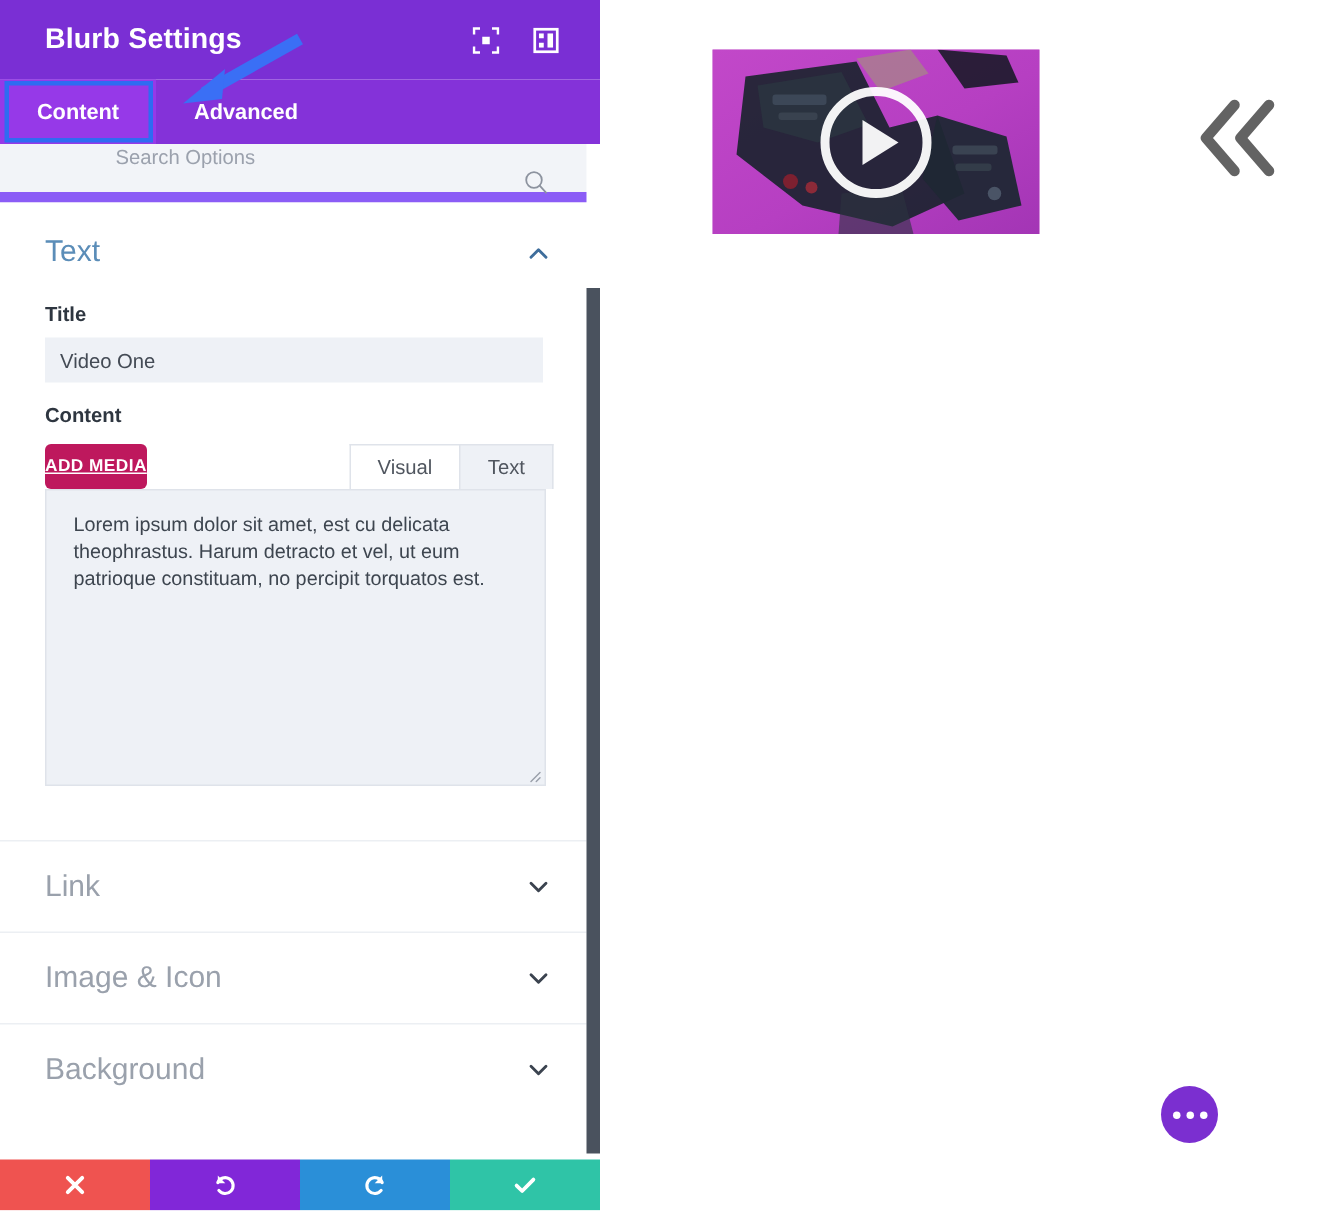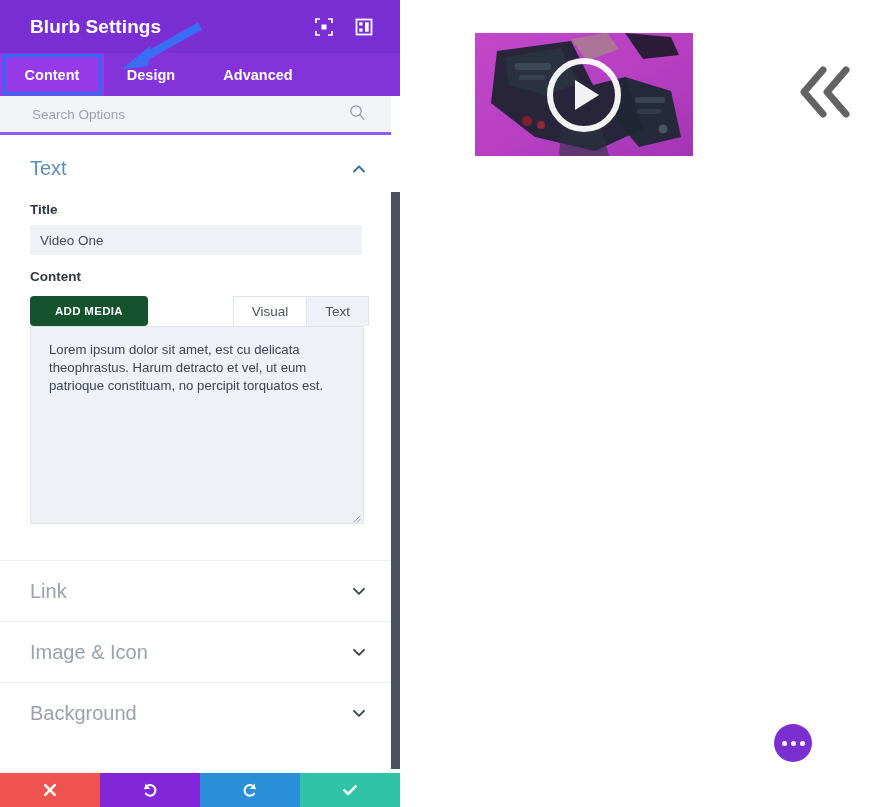--- a/index.html
+++ b/index.html
@@ -58,22 +58,22 @@
     position:absolute; left:3px; top:54px; width:99px; height:41px;
     border:3px solid #2f6bf2; pointer-events:none;
   }
 
   
   .arrow-annot { position:absolute; left:104px; top:22px; width:100px; height:52px; pointer-events:none; }
 
   
   .search-row {
     position:absolute; left:0; top:96px; width:400px; height:39px;
-    background:#f2f4f8; border-bottom:3px solid #8b5cf6;
-    display:flex; align-items:center;
+    background:#f2f4f8; border-bottom:7px solid #8b5cf6;
+    display:flex; align-items:center;flex-direction:column;
   }
   .search-input {
     border:none; background:transparent; outline:none;
     margin-left:30px; font-size:13.5px; color:#666b75;
     font-family:"Liberation Sans", sans-serif; width:280px;
   }
   .search-input::placeholder { color:#9ba1ad; }
   .search-icon { margin-left:auto; margin-right:34px; }
 
   
@@ -94,24 +94,25 @@
   .field-label { font-size:13.5px; color:#2e3640; font-weight:bold; margin: 14px 0 8px 0; }
   .text-input {
     width:332px; height:30px; background:#eef1f6; border:none; outline:none;
     font-size:13.5px; color:#444b55; padding-left:10px;
     font-family:"Liberation Sans", sans-serif;
   }
 
   
   .editor-bar { display:flex; align-items:flex-end; margin-top:10px; position:relative; height:32px; }
   .add-media {
-    background:#14532d; color:#ffffff; border:none; border-radius:4px;
+    background:#be185d; color:#ffffff; border:none; border-radius:4px;
     font-size:11.5px; font-weight:bold; letter-spacing:.3px;
-    padding: 9px 25px; cursor:pointer;
+    padding: 9px 0; cursor:pointer;
     font-family:"Liberation Sans", sans-serif;
+    text-decoration:underline;
   }
   .editor-tabs { position:absolute; right:1px; bottom:0; display:flex; }
   .ed-tab {
     border:1px solid #dfe3ea; border-bottom:none; background:#ffffff;
     font-size:13.5px; color:#50565f; padding:7px 18px; cursor:pointer;
     font-family:"Liberation Sans", sans-serif;
     margin-top:45px;
   }
   .ed-tab.active { background:#eef1f6; }
   .ed-tab + .ed-tab { margin-left:-1px; }
@@ -200,21 +201,20 @@
             <rect x="4.3" y="4.3" width="3.2" height="3.2" fill="#ffffff"></rect>
             <rect x="4.3" y="10.5" width="3.2" height="3.2" fill="#ffffff"></rect>
             <rect x="10" y="4.3" width="3.7" height="9.4" fill="#ffffff"></rect>
           </svg>
         </div>
       </div>
     </div>
 
     <div class="tabs">
       <div class="tab t0 active">Content</div>
-      <div class="tab t1">Design</div>
       <div class="tab t2">Advanced</div>
     </div>
     <div class="tab-annot"></div>
     <div class="arrow-annot">
       <svg width="100" height="52" viewBox="0 0 100 52">
         <path d="M96 4 L32 40" stroke="#3a6ff5" stroke-width="8" stroke-linecap="butt"></path>
         <path d="M18 47 L46 24 L44 44 Z" fill="#3a6ff5"></path>
       </svg>
     </div>
 

